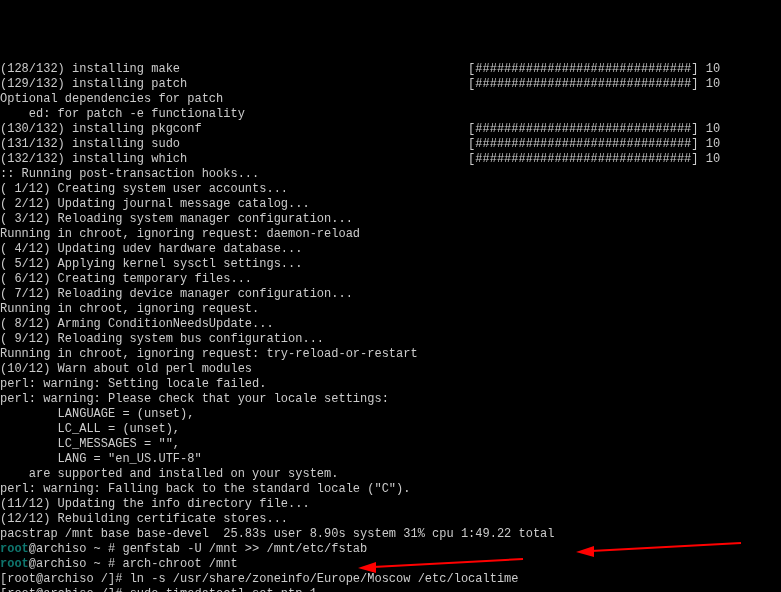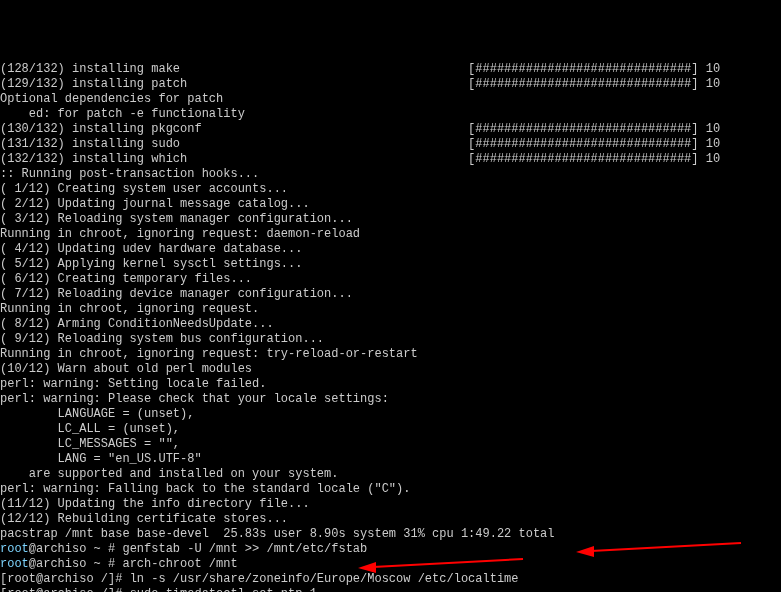--- a/index.html
+++ b/index.html
@@ -12,21 +12,21 @@
     color: #ccc;
     width: 781px;
     height: 592px;
     overflow: hidden;
     white-space: pre;
   }
   #terminal {
     padding: 2px 0 0 0;
   }
   .line { display:block; }
-  .red { color: #7dd3fc; font-weight: normal; }
+  .red { color: #0f766e; font-weight: bold; }
   .arrow {
     position: absolute;
     pointer-events: none;
   }
 </style>
 </head>
 <body>
 
 
 

